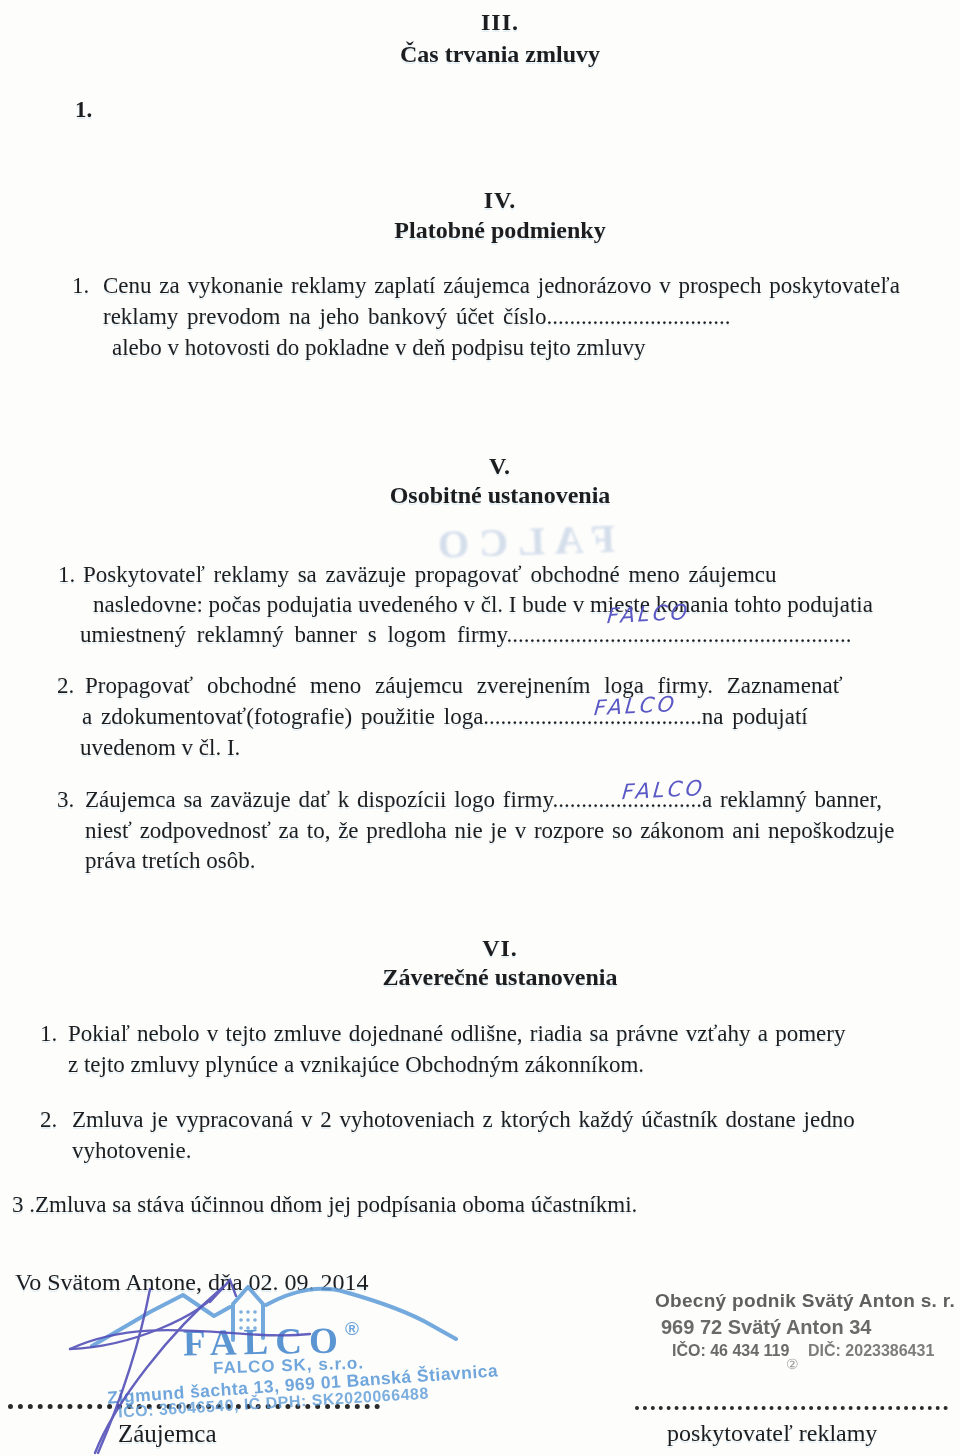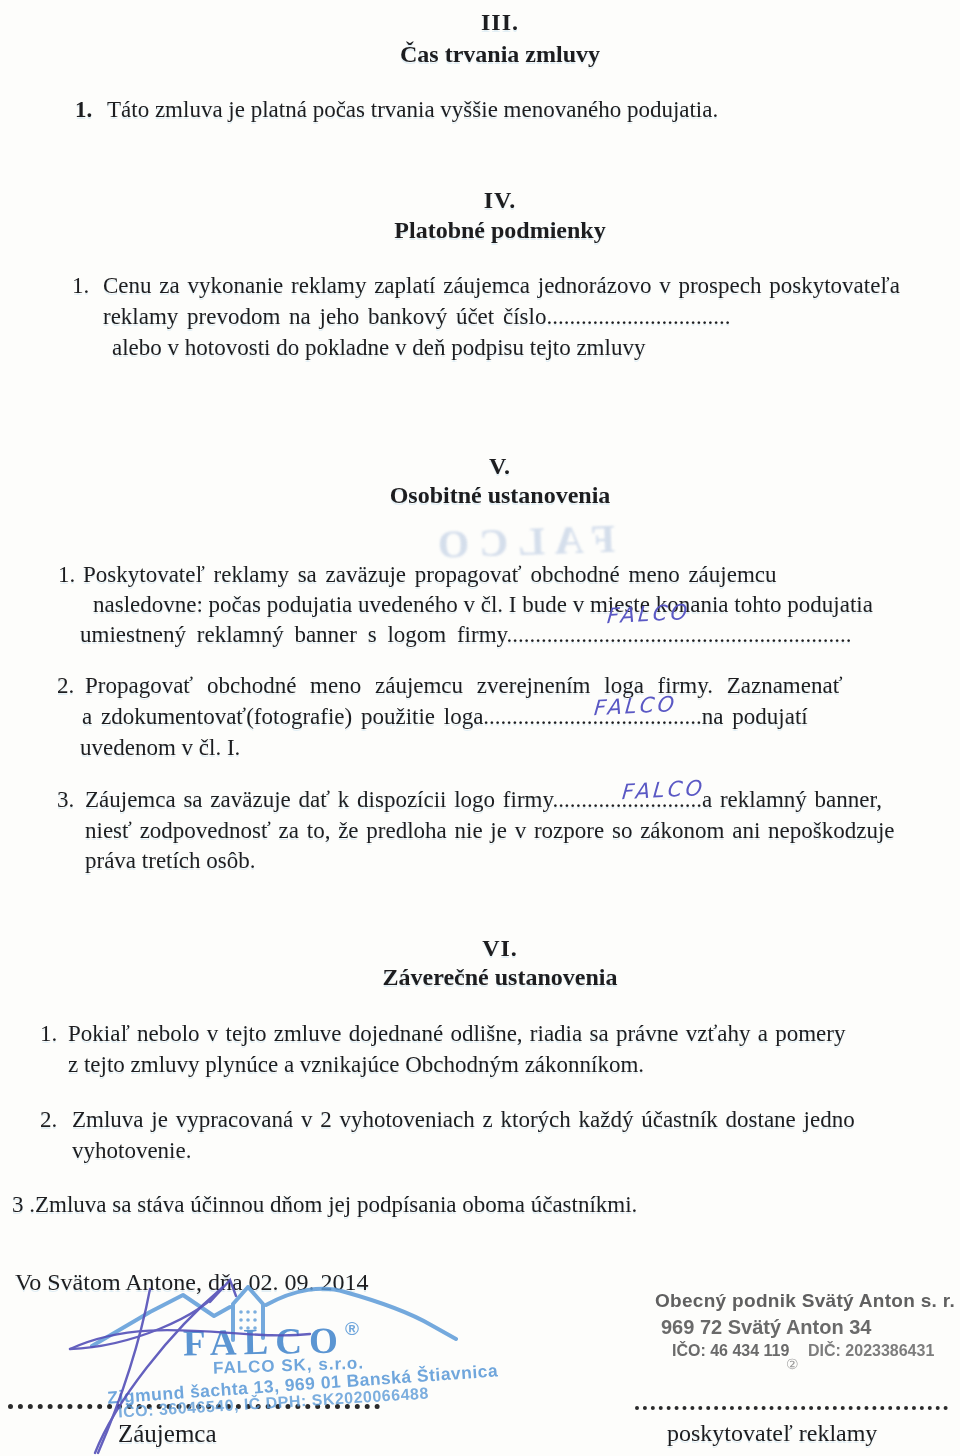--- a/index.html
+++ b/index.html
@@ -37,21 +37,20 @@
   .ws5 { word-spacing:5px; } .ws8 { word-spacing:8px; }
 </style>
 </head>
 <body>
 
 <div class="page">
 
   <div class="t center h-num" style="top:8px;">III.</div>
   <div class="t center h-title" style="top:40px;">Čas trvania zmluvy</div>
   <div class="t b" style="left:75px; top:96px;">1.</div>
-  <div class="t" style="left:107px; top:96px;">Táto zmluva je platná počas trvania vyššie menovaného podujatia.</div>
 
   <div class="t center h-num" style="top:186px;">IV.</div>
   <div class="t center h-title" style="top:216px;">Platobné podmienky</div>
   <div class="t" style="left:72px; top:272px;">1.</div>
   <div class="t ws2" style="left:103px; top:272px;">Cenu za vykonanie reklamy zaplatí záujemca jednorázovo v prospech poskytovateľa</div>
   <div class="t ws3" style="left:103px; top:303px;">reklamy prevodom na jeho bankový účet číslo................................</div>
   <div class="t" style="left:112px; top:334px;">alebo v hotovosti do pokladne v deň podpisu tejto zmluvy</div>
 
   <div class="t center h-num" style="top:452px;">V.</div>
   <div class="t center h-title" style="top:481px;">Osobitné ustanovenia</div>

